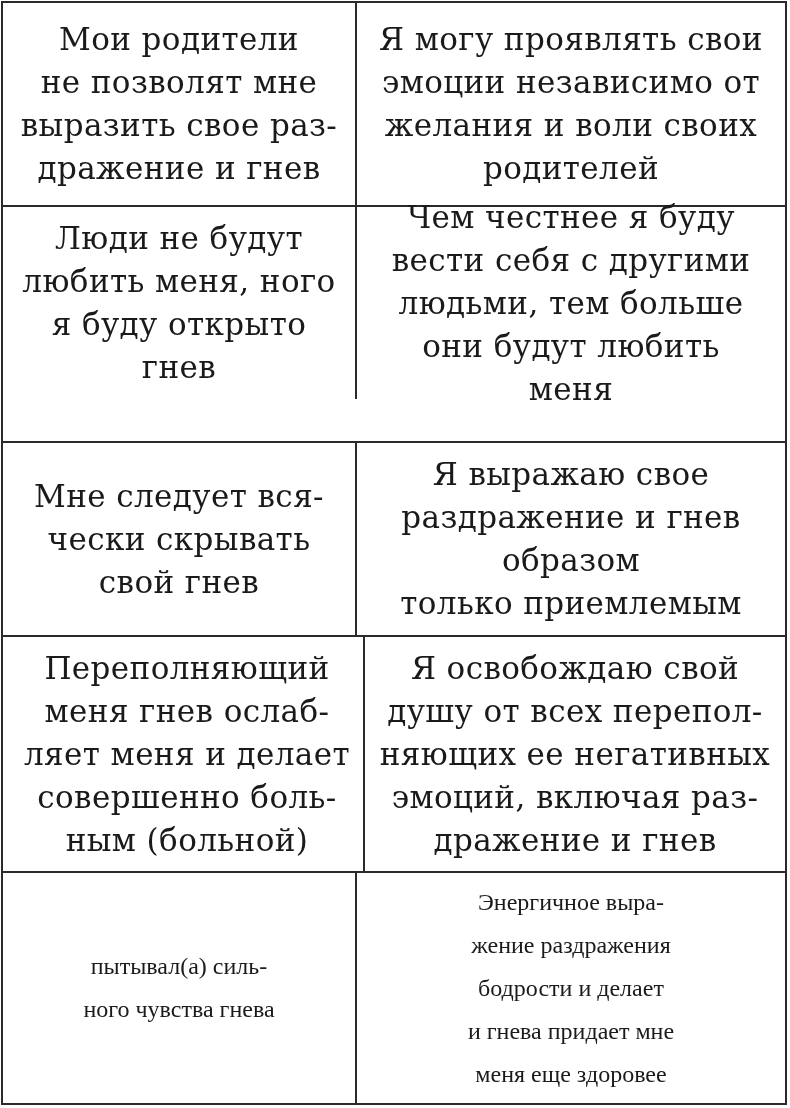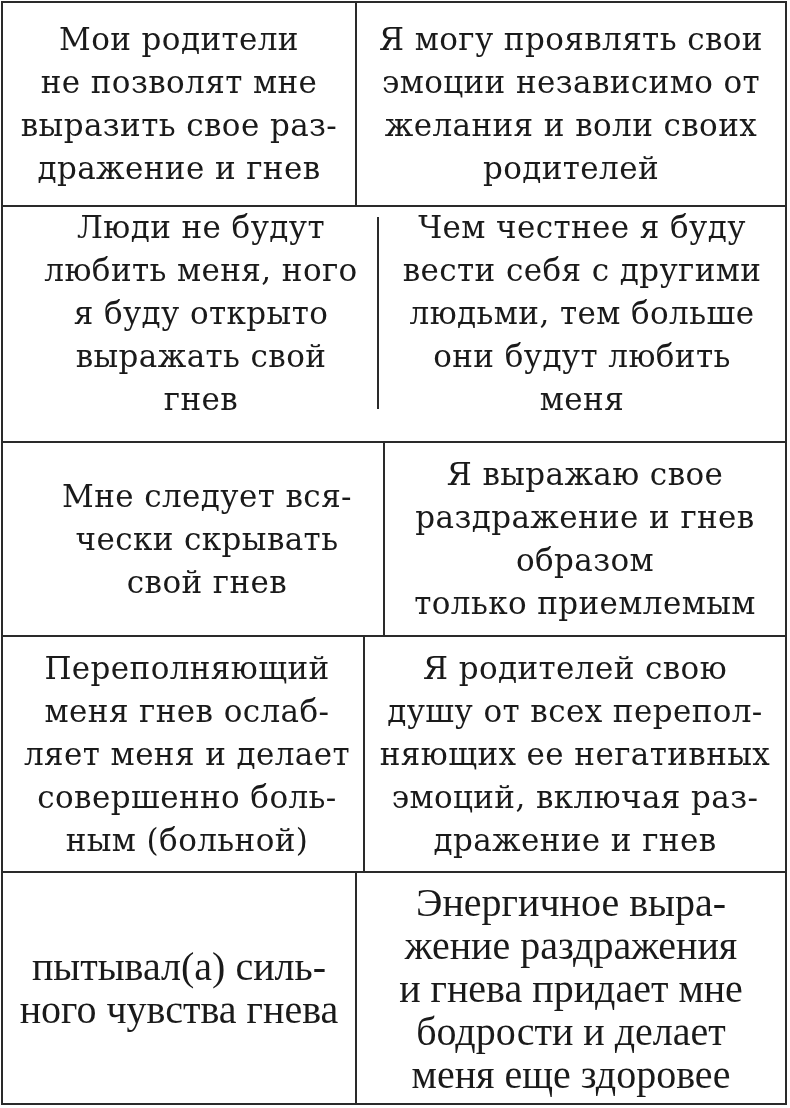--- a/index.html
+++ b/index.html
@@ -17,21 +17,21 @@
       box-sizing: border-box;
       display: flex; align-items: center; justify-content: center;
       text-align: center;
       font-size: 31px; line-height: 43px;
       letter-spacing: 0.4px;
       padding: 0 10px;
     }
     .cell.left { width: 354px; border-right: 2px solid #2a2a2a; }
     .cell.right { flex: 1; }
     .hline { position: absolute; left: 0; right: 0; height: 2px; background: #2a2a2a; }
-    .narrow { font-family: "Liberation Serif", serif; font-size: 40px; letter-spacing: 0px; }
+    .narrow { font-family: "Liberation Serif", serif; font-size: 24px; letter-spacing: 0px; }
   </style>
 </head>
 <body>
 
 <div class="table">
 
   <div class="row" style="top:0; height:202px;">
     <div class="cell left">
       <div>
         <div>Мои родители</div>
@@ -44,43 +44,42 @@
       <div>
         <div>Я могу проявлять свои</div>
         <div>эмоции независимо от</div>
         <div>желания и воли своих</div>
         <div>родителей</div>
       </div>
     </div>
   </div>
   <div class="hline" style="top:202px;"></div>
 
-  <div class="row" style="top:214px; height:192px;margin-left:22px;">
+  <div class="row" style="top:204px; height:192px;">
     <div class="cell left">
       <div>
         <div>Люди не будут</div>
         <div>любить меня, ного</div>
         <div>я буду открыто</div>
-        <div>выражать свой</div>
         <div>гнев</div>
       </div>
     </div>
     <div class="cell right">
       <div>
         <div>Чем честнее я буду</div>
         <div>вести себя с другими</div>
         <div>людьми, тем больше</div>
         <div>они будут любить</div>
         <div>меня</div>
       </div>
     </div>
   </div>
   <div class="hline" style="top:438px;"></div>
 
-  <div class="row" style="top:440px; height:192px;padding-left:28px;">
+  <div class="row" style="top:440px; height:192px;">
     <div class="cell left">
       <div>
         <div>Мне следует вся-</div>
         <div>чески скрывать</div>
         <div>свой гнев</div>
       </div>
     </div>
     <div class="cell right">
       <div>
         <div>Я выражаю свое</div>
@@ -97,41 +96,41 @@
       <div>
         <div>Переполняющий</div>
         <div>меня гнев ослаб-</div>
         <div>ляет меня и делает</div>
         <div>совершенно боль-</div>
         <div>ным (больной)</div>
       </div>
     </div>
     <div class="cell right">
       <div>
-        <div>Я родителей свою</div>
+        <div>Я освобождаю свой</div>
         <div>душу от всех перепол-</div>
         <div>няющих ее негативных</div>
         <div>эмоций, включая раз-</div>
         <div>дражение и гнев</div>
       </div>
     </div>
   </div>
   <div class="hline" style="top:868px;"></div>
 
   <div class="row" style="top:870px; height:230px;">
     <div class="cell left narrow">
       <div>
         <div>пытывал(а) силь-</div>
         <div>ного чувства гнева</div>
       </div>
     </div>
     <div class="cell right narrow">
       <div>
         <div>Энергичное выра-</div>
         <div>жение раздражения</div>
+        <div>бодрости и делает</div>
         <div>и гнева придает мне</div>
-        <div>бодрости и делает</div>
         <div>меня еще здоровее</div>
       </div>
     </div>
   </div>
 
 </div>
 
 </body></html>

